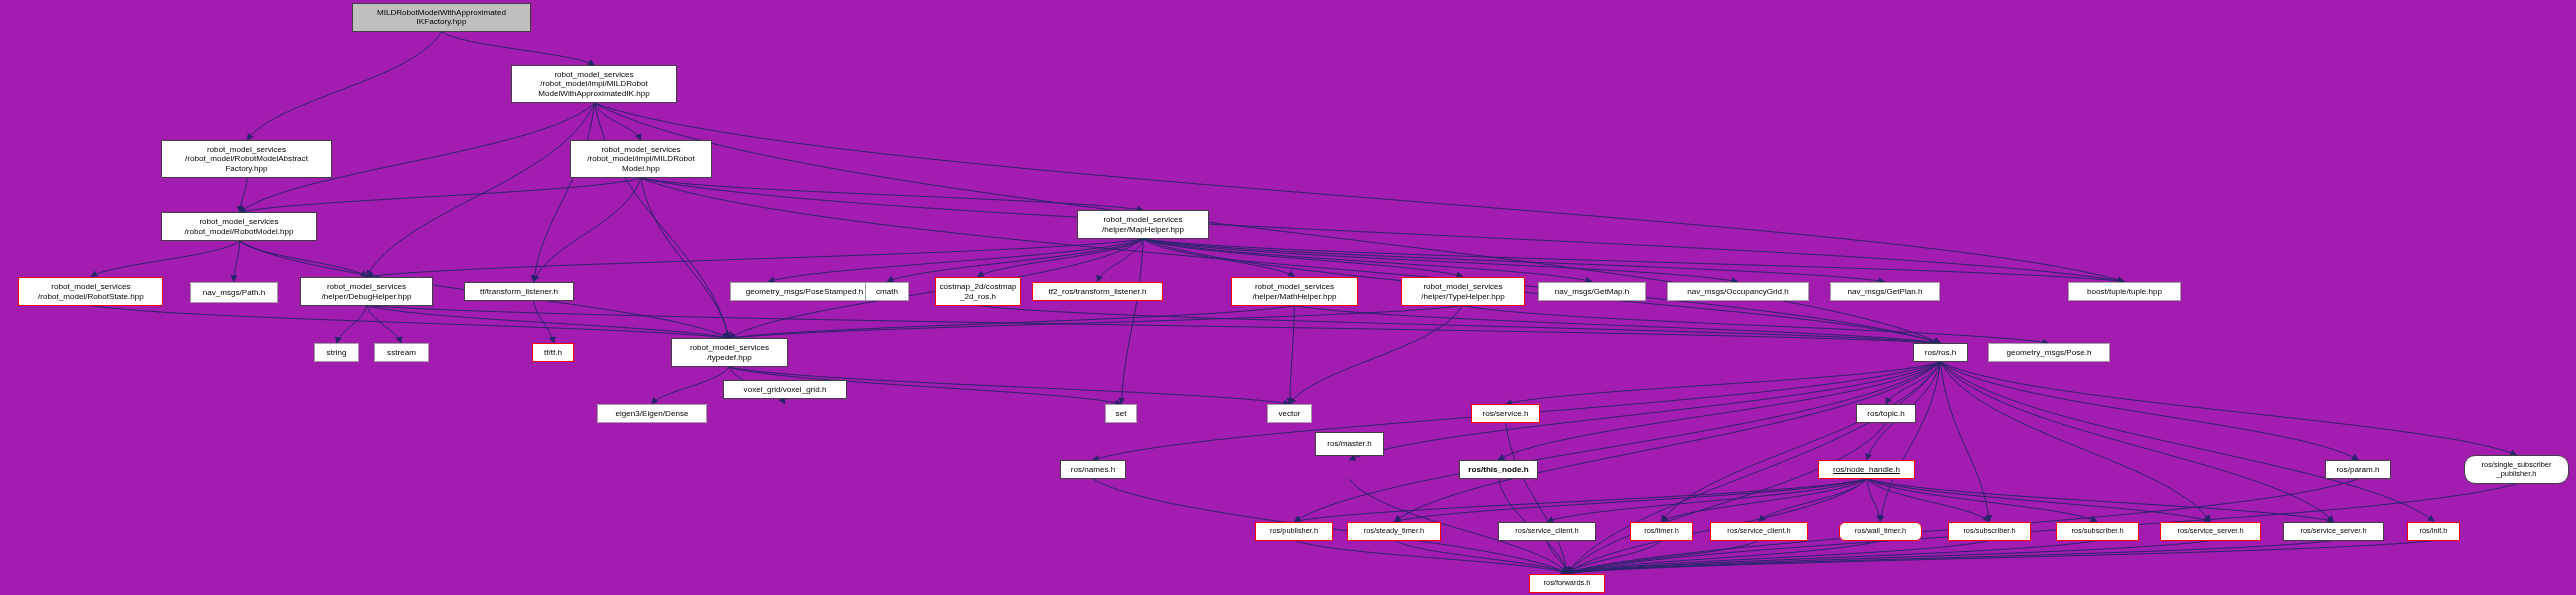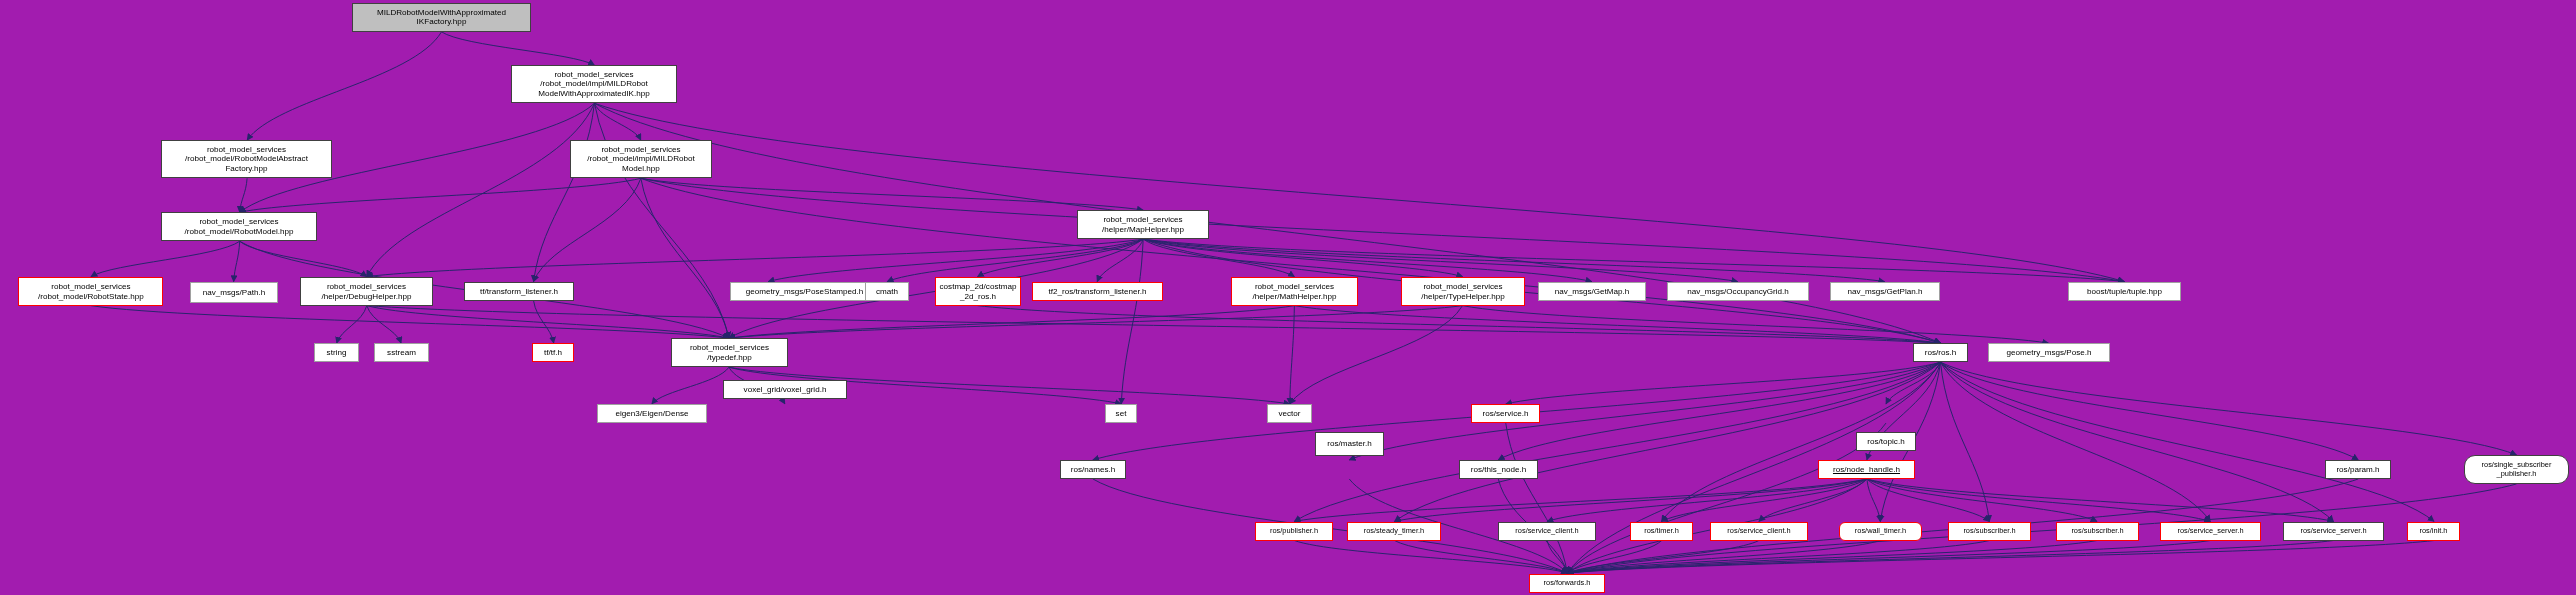--- a/index.html
+++ b/index.html
@@ -203,24 +203,24 @@
     <div class="node b-red fs11" style="left: 532px; top: 343px; width: 42px; height: 19px;">tf/tf.h</div>
     <div class="node b-dark fs11" style="left: 671px; top: 338px; width: 117px; height: 29px;">robot_model_services
 /typedef.hpp</div>
     <div class="node b-grey fs11" style="left: 597px; top: 404px; width: 110px; height: 19px;">eigen3/Eigen/Dense</div>
     <div class="node b-dark fs11" style="left: 723px; top: 380px; width: 124px; height: 19px;">voxel_grid/voxel_grid.h</div>
     <div class="node b-grey fs11" style="left: 1105px; top: 404px; width: 32px; height: 19px;">set</div>
     <div class="node b-grey fs11" style="left: 1267px; top: 404px; width: 45px; height: 19px;">vector</div>
     <div class="node b-red fs11" style="left: 1471px; top: 404px; width: 69px; height: 19px;">ros/service.h</div>
     <div class="node b-dark fs11" style="left: 1913px; top: 343px; width: 55px; height: 19px;">ros/ros.h</div>
     <div class="node b-grey fs11" style="left: 1988px; top: 343px; width: 122px; height: 19px;">geometry_msgs/Pose.h</div>
-    <div class="node b-dark fs11" style="left: 1856px; top: 404px; width: 60px; height: 19px; margin-top: 28px;">ros/topic.h</div>
+    <div class="node b-dark fs11" style="left: 1856px; top: 404px; width: 60px; height: 19px;">ros/topic.h</div>
     <div class="node b-dark fs11" style="left: 1060px; top: 460px; width: 66px; height: 19px;">ros/names.h</div>
     <div class="node b-dark fs11" style="left: 1315px; top: 432px; width: 69px; height: 24px;">ros/master.h</div>
-    <div class="node b-dark fs11" style="left: 1459px; top: 460px; width: 79px; height: 19px;">ros/this_node.h</div>
+    <div class="node b-dark fs11" style="left: 1459px; top: 460px; width: 79px; height: 19px; font-weight: bold;">ros/this_node.h</div>
     <div class="node b-red fs11" style="left: 1818px; top: 460px; width: 97px; height: 19px; text-decoration: underline;">ros/node_handle.h</div>
     <div class="node b-dark fs11" style="left: 2325px; top: 460px; width: 66px; height: 19px;">ros/param.h</div>
     <div class="node b-dark fs10" style="left: 2464px; top: 455px; width: 105px; height: 29px; border-radius: 11px;">ros/single_subscriber
 _publisher.h</div>
     <div class="node b-red fs10" style="left: 1255px; top: 522px; width: 78px; height: 19px;">ros/publisher.h</div>
     <div class="node b-red fs10" style="left: 1347px; top: 522px; width: 94px; height: 19px; text-align: center;">ros/steady_timer.h</div>
     <div class="node b-dark fs10" style="left: 1498px; top: 522px; width: 98px; height: 19px;">ros/service_client.h</div>
     <div class="node b-red fs10" style="left: 1630px; top: 522px; width: 63px; height: 19px;">ros/timer.h</div>
     <div class="node b-red fs10" style="left: 1710px; top: 522px; width: 98px; height: 19px;">ros/service_client.h</div>
     <div class="node b-red fs10" style="left: 1839px; top: 522px; width: 83px; height: 19px; border-radius: 6px;">ros/wall_timer.h</div>

